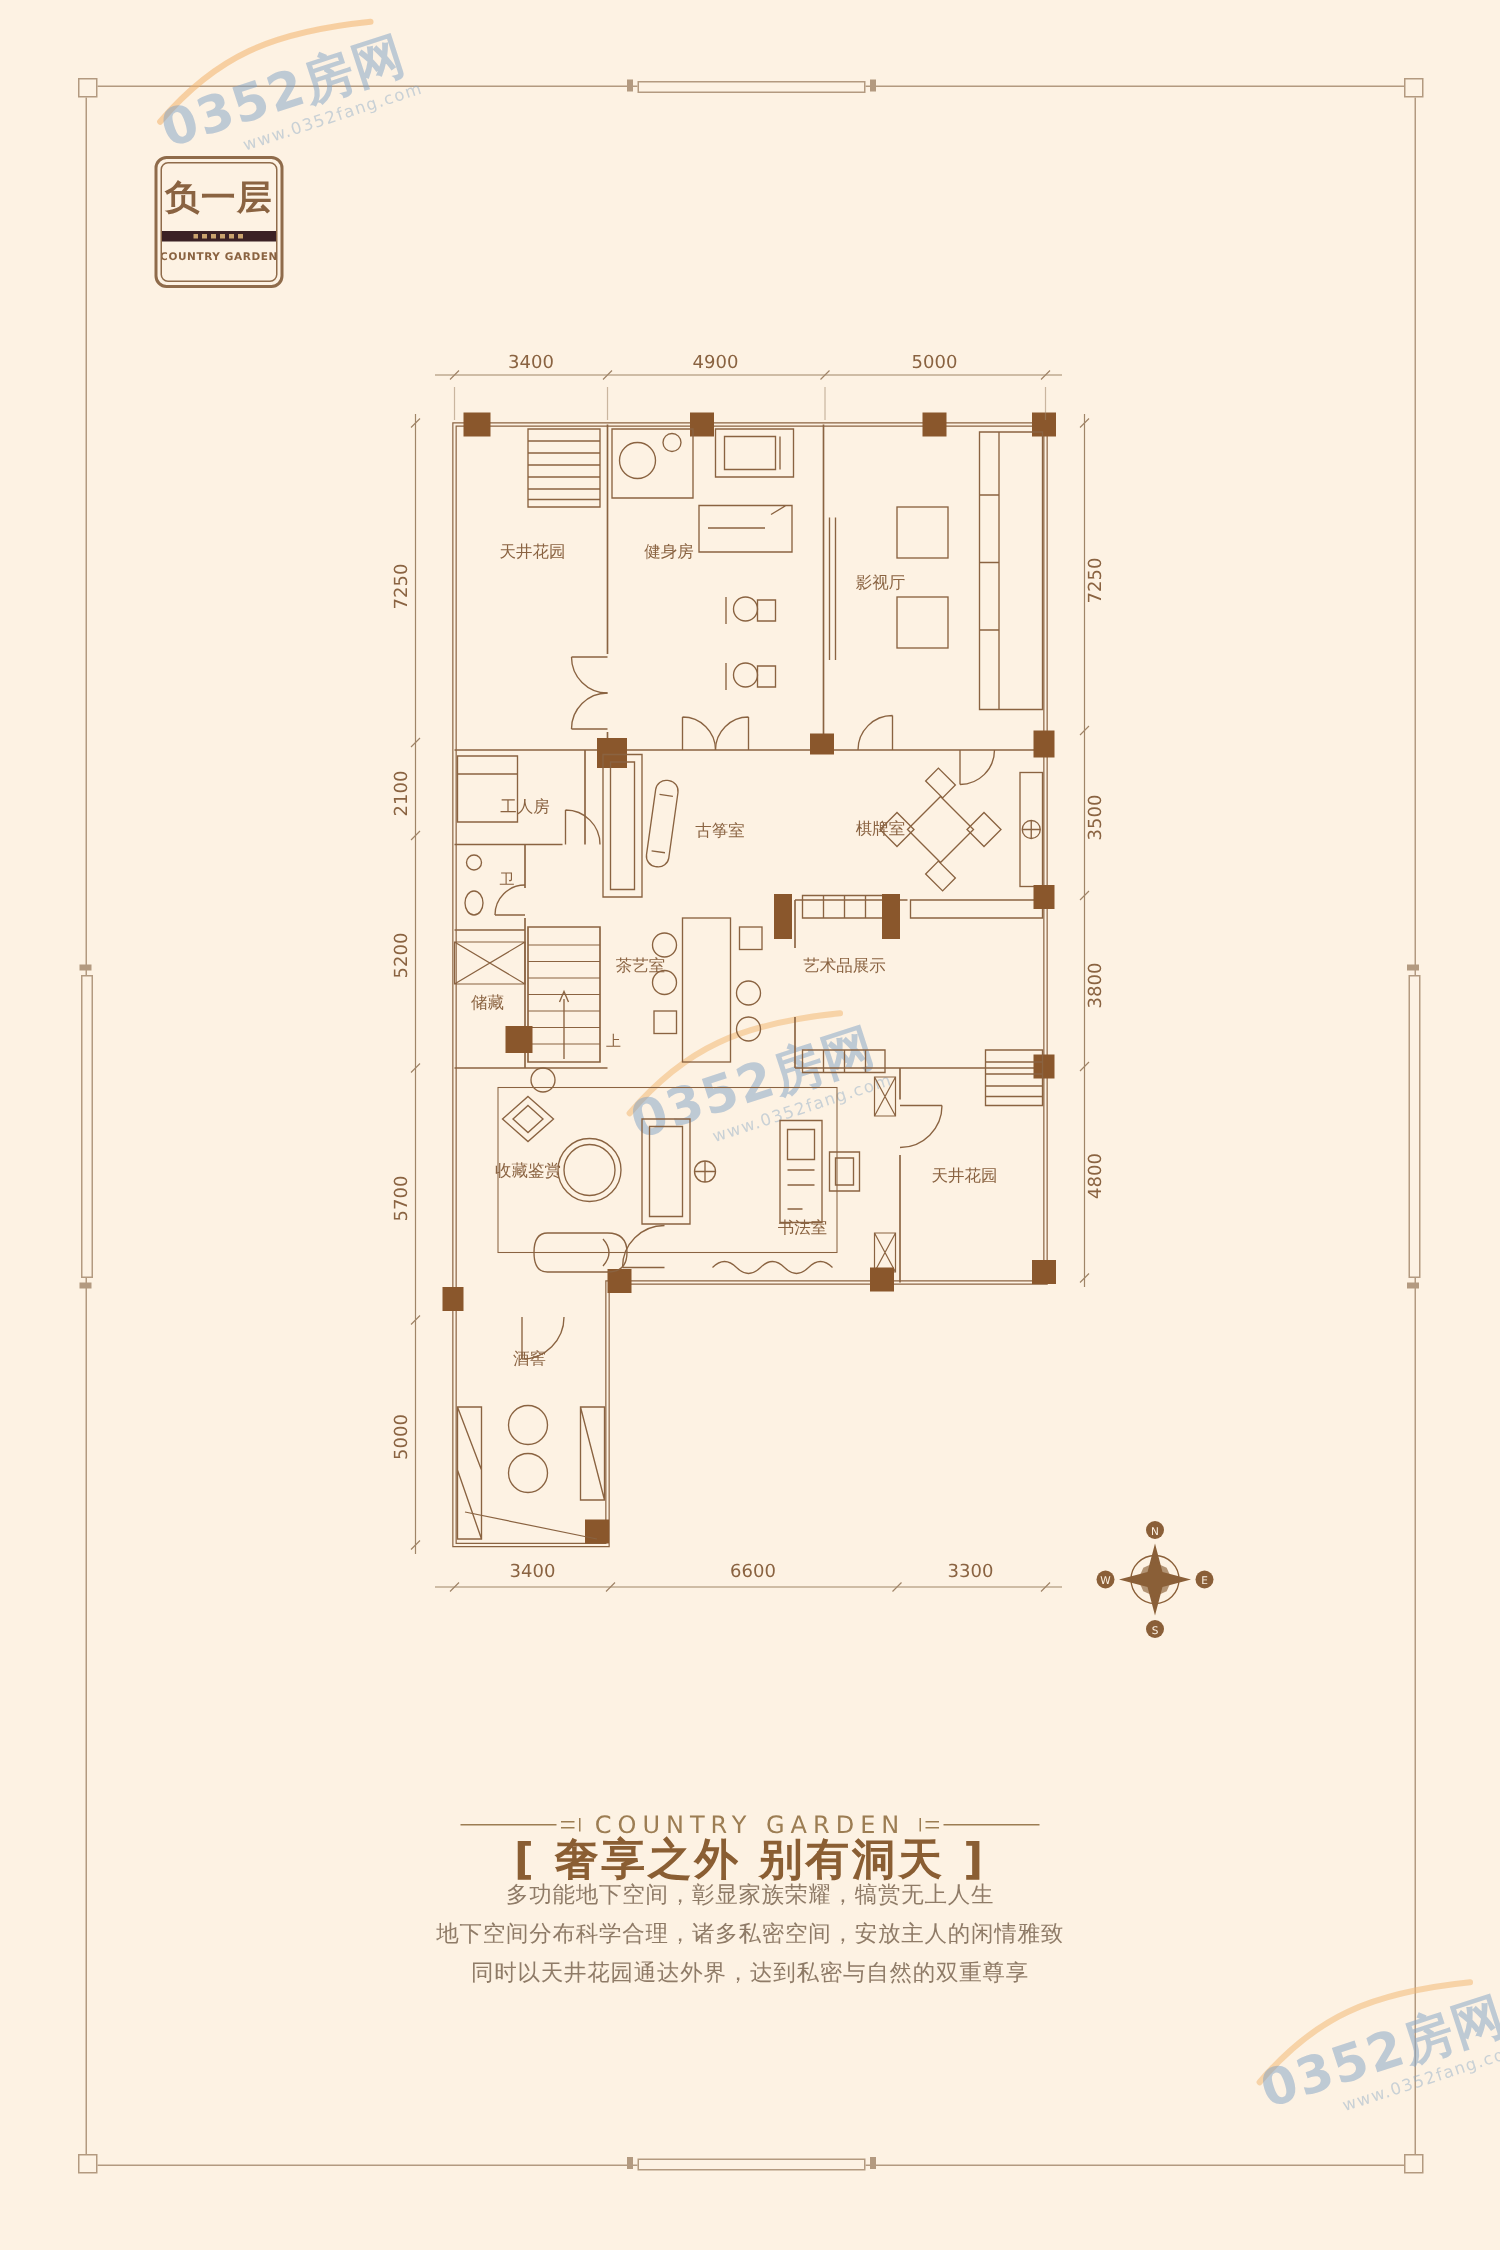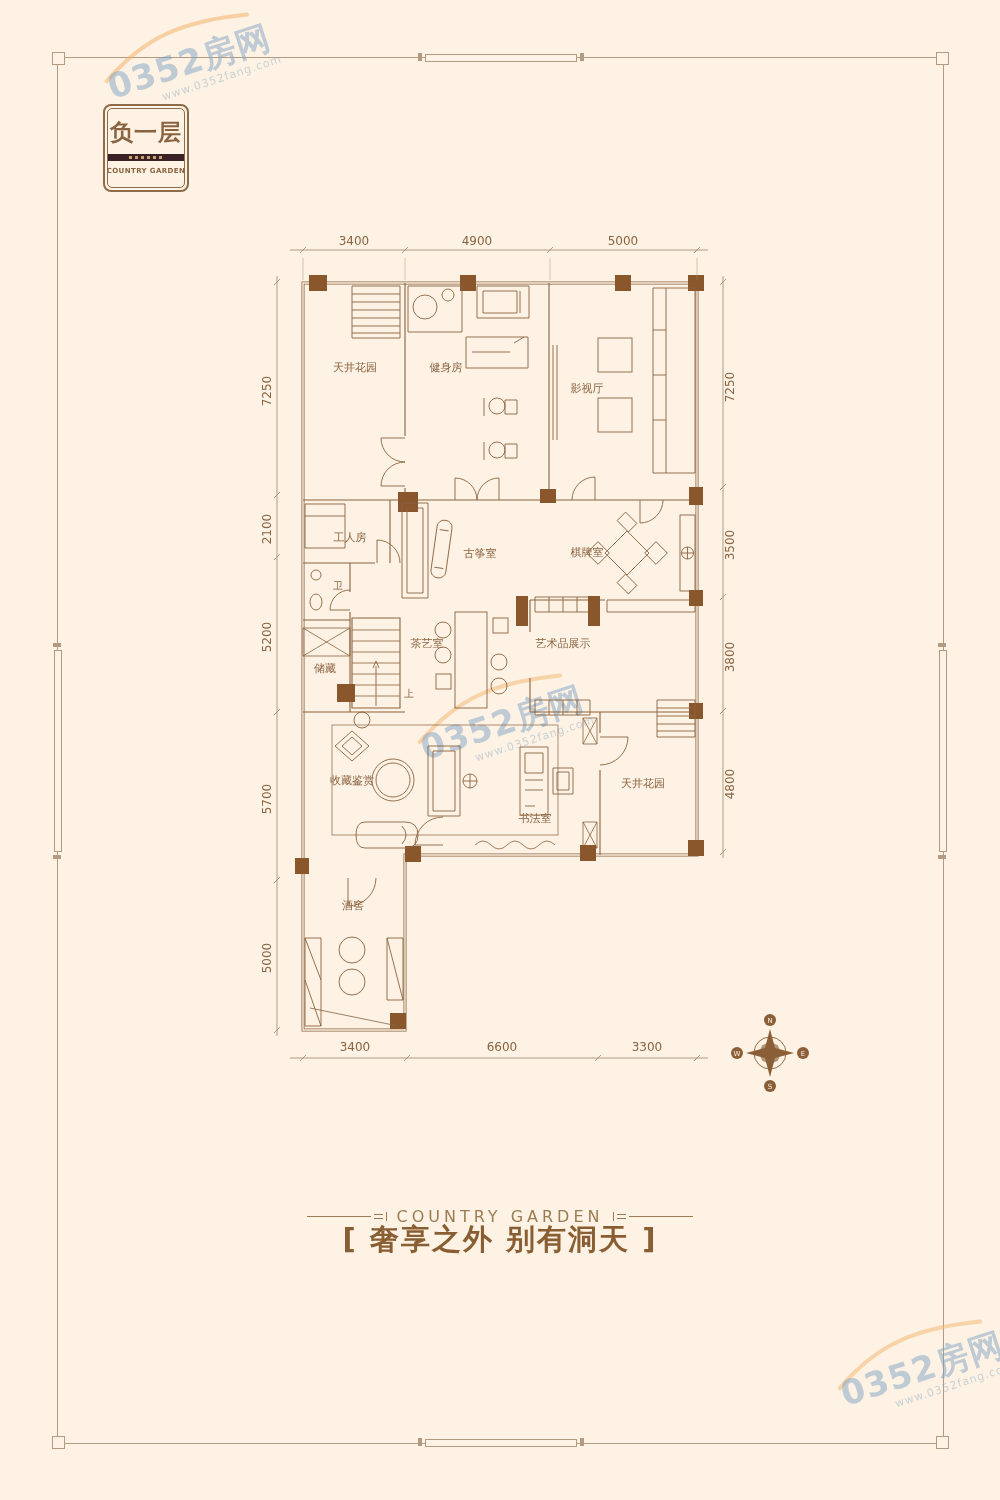--- a/index.html
+++ b/index.html
@@ -336,14 +336,19 @@
         <span class="t1"></span>
         <span class="bar"></span>
     </span>
     <span class="brand-text">COUNTRY GARDEN</span>
     <span class="orn">
       <span class="bar"></span>
         <span class="t1"></span>
         <span class="long"></span>
     </span>
   </div>
+  <div class="body-copy">
+    <div>多功能地下空间，彰显家族荣耀，犒赏无上人生</div>
+    <div>地下空间分布科学合理，诸多私密空间，安放主人的闲情雅致</div>
+    <div>同时以天井花园通达外界，达到私密与自然的双重尊享</div>
+  </div>
 
 </div>
 
 </body></html>

